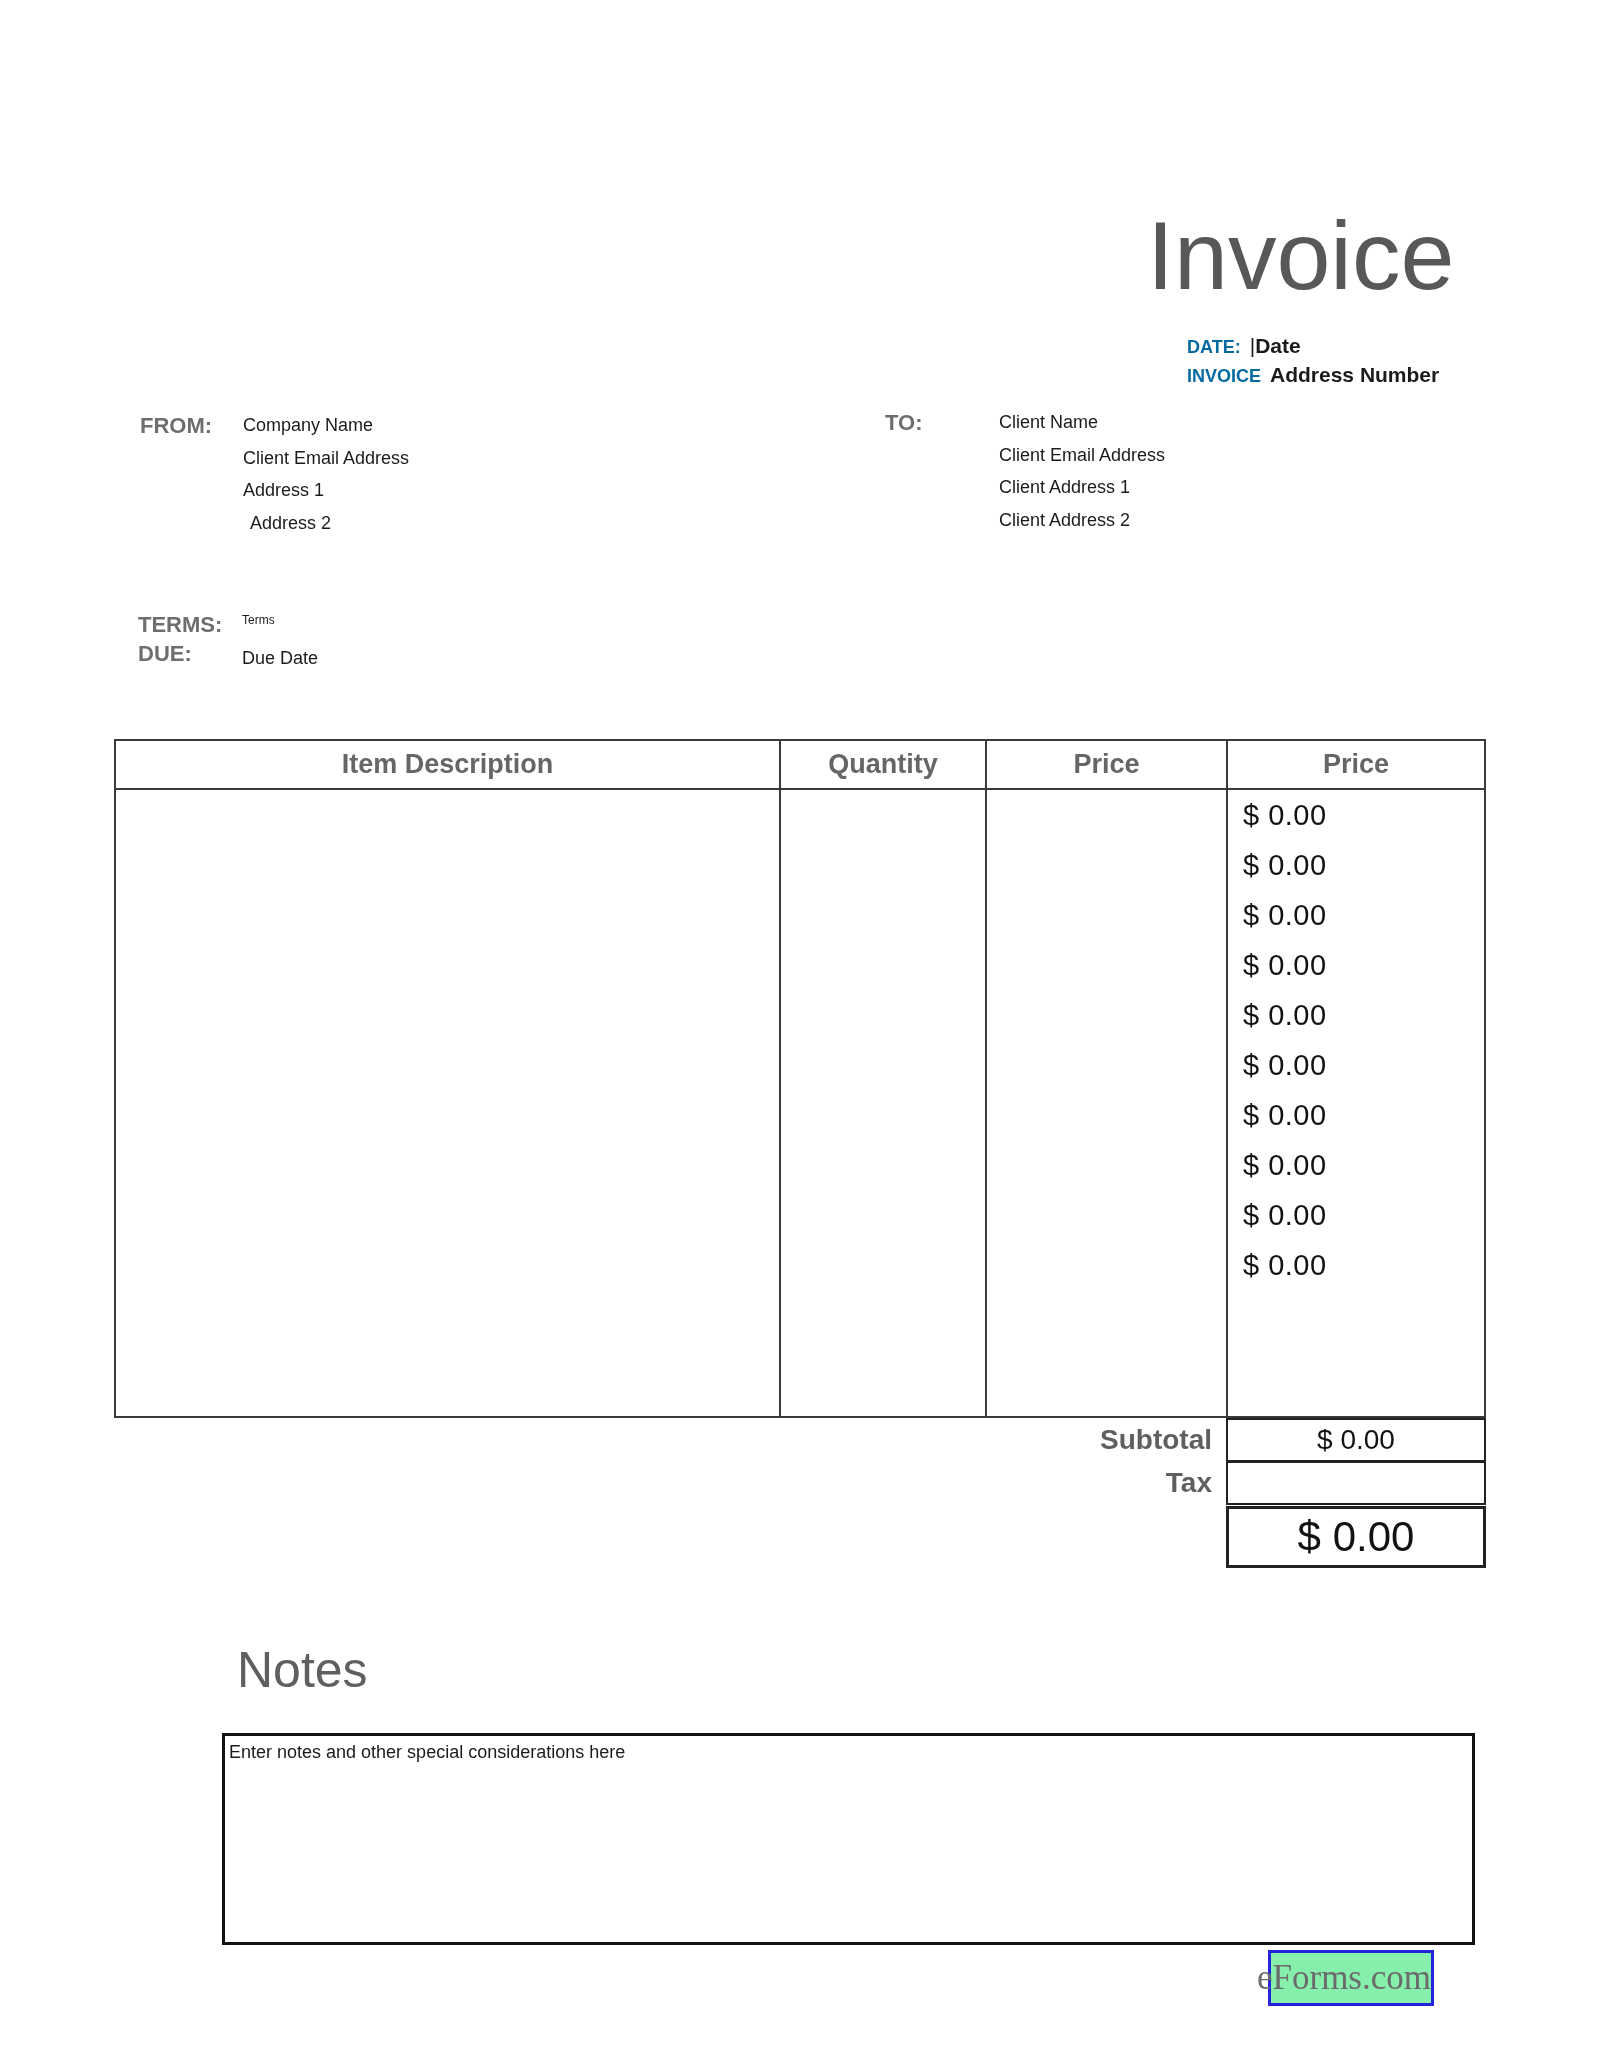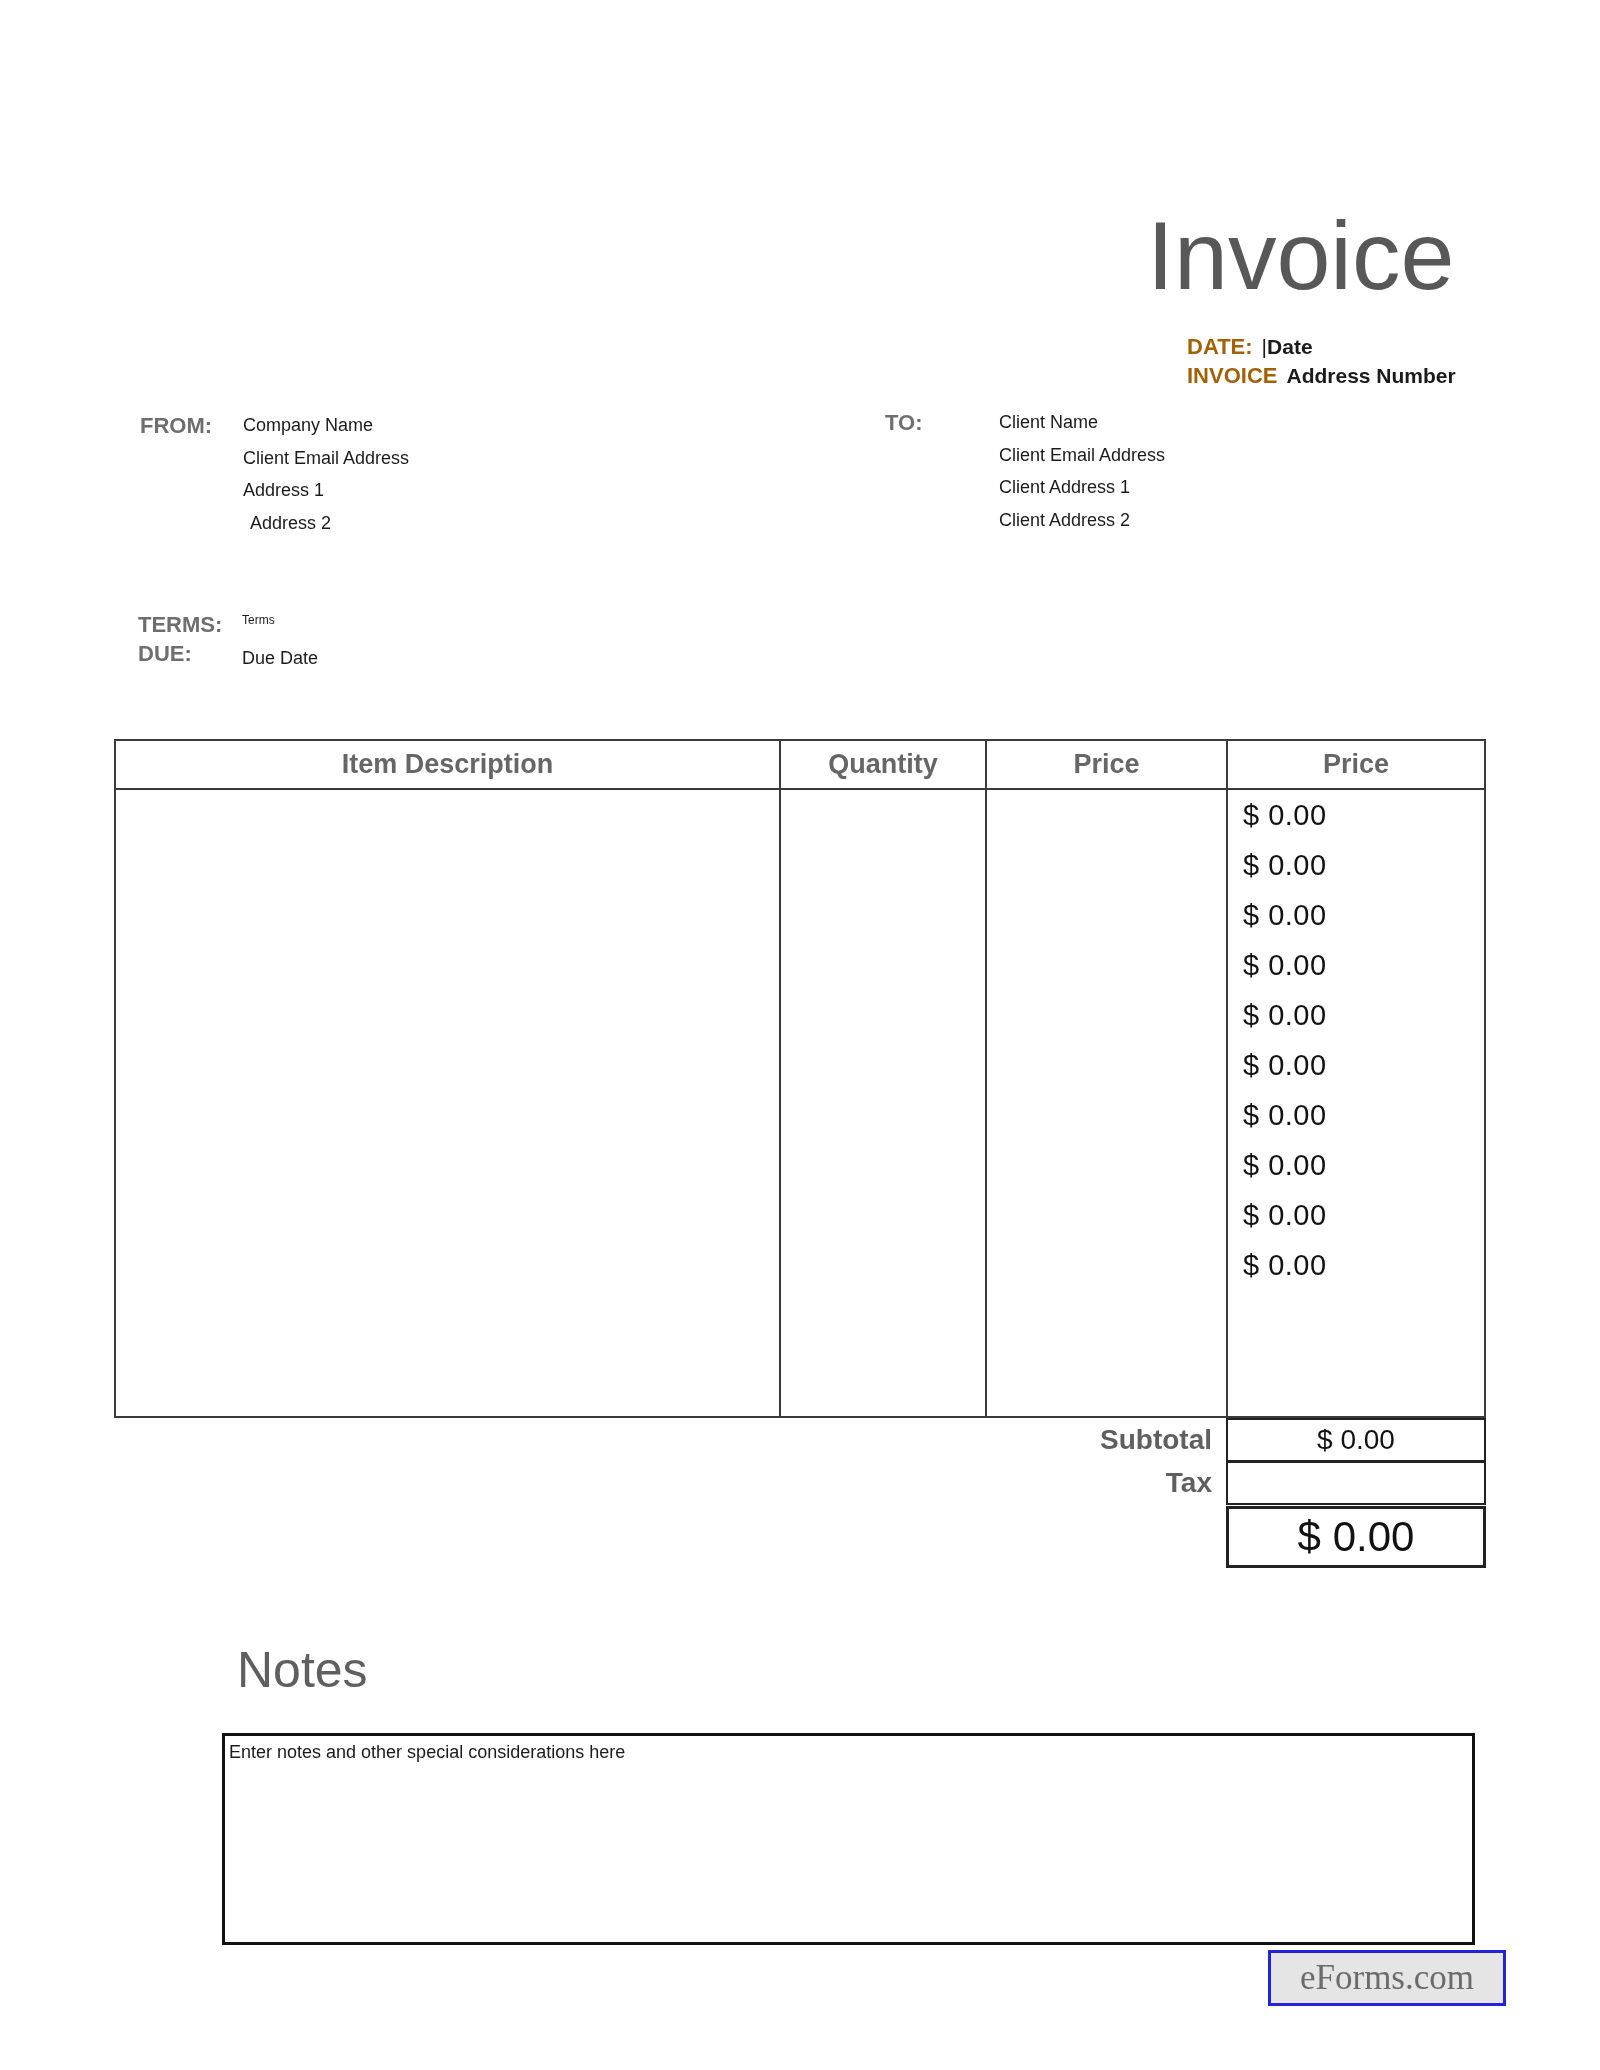--- a/index.html
+++ b/index.html
@@ -6,21 +6,21 @@
   .page{
     position:relative;width:1600px;height:2070px;background:#ffffff;overflow:hidden;
     font-family:"Liberation Sans",sans-serif;color:#1b1b1b;
   }
   
   .doc-title{
     position:absolute;left:1147px;top:207px;font-size:97px;line-height:1;
     color:#585858;letter-spacing:0px;white-space:nowrap;
   }
   .meta-row{position:absolute;white-space:nowrap;}
-  .meta-row .lbl{font-weight:bold;color:#a16207;font-size:22px;}
+  .meta-row .lbl{font-weight:bold;color:#0369a1;font-size:18px;}
   .meta-row .cursor{color:#1b1b1b;font-size:21px;font-weight:normal;margin-left:9px;}
   .meta-row .val{color:#1b1b1b;font-size:21px;font-weight:bold;margin-top:44px;}
   .date-row{left:1187px;top:334px;}
   .invoice-row{left:1187px;top:363px;}
   .invoice-row .val{margin-left:9px;}
   
   .party-label{position:absolute;font-weight:bold;color:#6e6e6e;font-size:22px;white-space:nowrap;}
   .party-lines{position:absolute;font-size:18px;color:#1b1b1b;}
   .party-lines .line{height:32.5px;line-height:32.5px;white-space:nowrap;}
   .from-label{left:140px;top:413px;}
@@ -63,23 +63,23 @@
     display:flex;align-items:center;justify-content:center;background:#fff;}
   .subtotal-box{top:1418px;height:44px;font-size:28px;color:#121212;}
   .tax-box{top:1461px;height:44px;font-size:28px;color:#121212;}
   .balance-box{top:1506px;height:62px;font-size:42px;color:#121212;border-width:3px;}
   
   .notes-heading{position:absolute;left:237px;top:1645px;font-size:50px;line-height:50px;color:#5f5f5f;}
   .notes-box{position:absolute;left:222px;top:1733px;width:1253px;height:212px;
     border:3px solid #111;box-sizing:border-box;padding-left:26px;}
   .notes-placeholder{position:absolute;left:4px;top:6px;font-size:18px;color:#1b1b1b;white-space:nowrap;}
   
-  .brand-box{position:absolute;left:1268px;top:1950px;width:238px;height:56px;
-    border:3px solid #2323dd;box-sizing:border-box;background:#e5e5e5;
-    display:flex;align-items:center;justify-content:center;}
+  .brand-box{position:absolute;left:1268px;top:1950px;width:166px;height:56px;
+    border:3px solid #2323dd;box-sizing:border-box;background:#86efac;
+    display:flex;align-items:center;justify-content:flex-end;}
   .brand-text{font-family:"Liberation Serif",serif;font-size:35px;color:#6b6b6b;white-space:nowrap;}
 </style>
 </head>
 <body>
 
 <div class="page">
 
   <div class="doc-title">Invoice</div>
 
   <div class="meta-row date-row">

